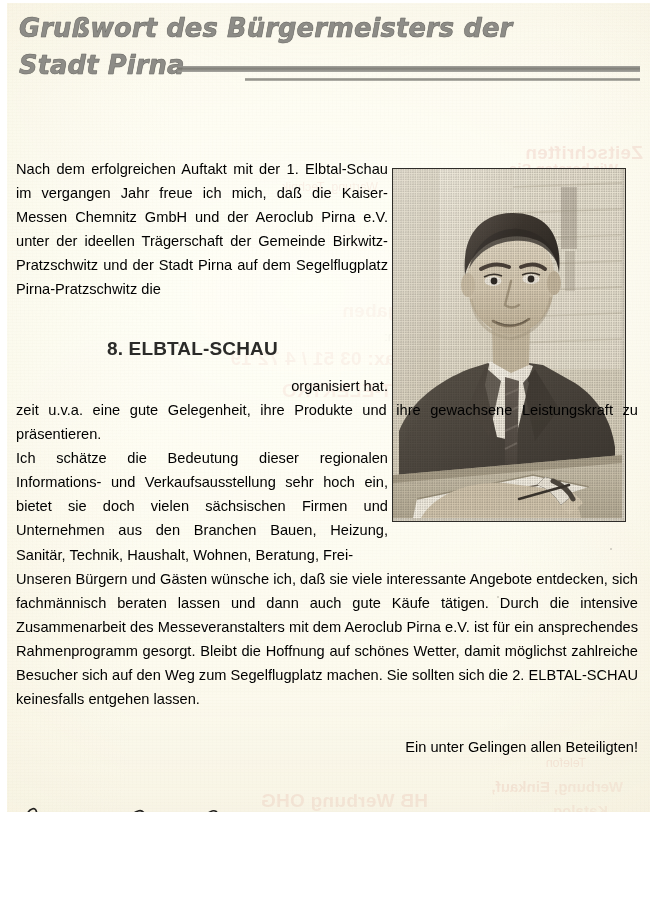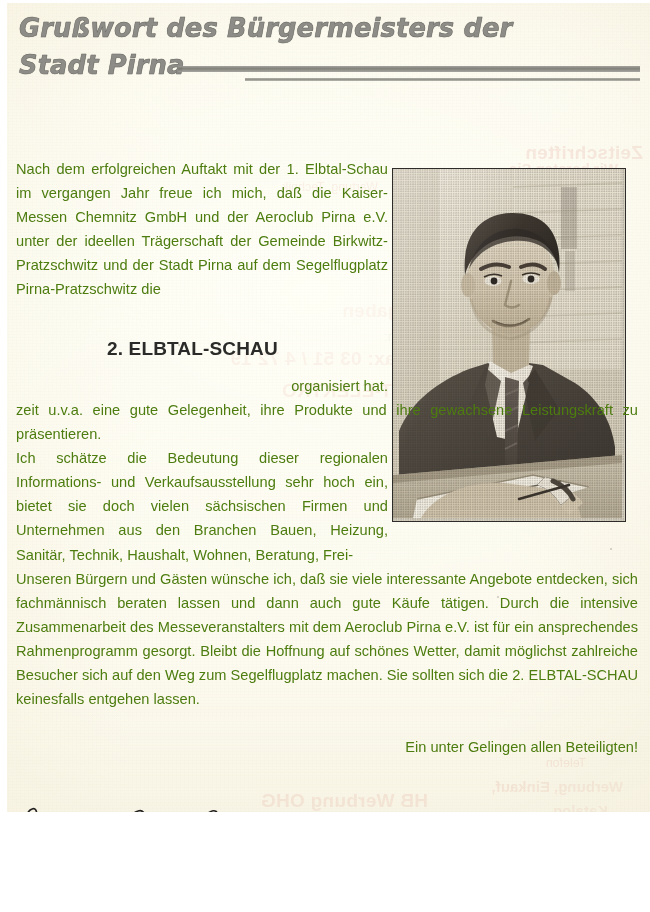--- a/index.html
+++ b/index.html
@@ -78,21 +78,21 @@
   }
   #rule-thin{
     position:absolute;left:245px;top:78px;width:395px;height:3px;
     background:linear-gradient(180deg,#a9a8a1 0%,#88877f 55%,#b3b2ab 100%);
     opacity:.9;
   }
 
   
   #body-text{
     position:absolute;left:16px;top:157px;width:622px;
-    font-size:14.6px;line-height:24.1px;color:#4d7c0f;
+    font-size:14.6px;line-height:24.1px;color:#000000;
     letter-spacing:.02px;
   }
   .p{margin:0;}
   .narrow{width:372px;text-align:justify;}
   .wide{width:622px;text-align:justify;}
   .noj{text-align:right;}
   .blank{height:24.1px;}
 
   #elbtal-heading{
     position:absolute;left:107px;top:338px;
@@ -294,21 +294,21 @@
     <div class="blank"></div>
     <div class="blank"></div>
     <p class="p narrow noj">organisiert hat.</p>
     <p class="p wide">zeit u.v.a. eine gute Gelegenheit, ihre Produkte und ihre gewachsene Leistungskraft zu präsentieren.</p>
     <p class="p narrow">Ich schätze die Bedeutung dieser regionalen Informations- und Verkaufsausstellung sehr hoch ein, bietet sie doch vielen sächsischen Firmen und Unternehmen aus den Branchen Bauen, Heizung, Sanitär, Technik, Haushalt, Wohnen, Beratung, Frei-</p>
     <p class="p wide">Unseren Bürgern und Gästen wünsche ich, daß sie viele interessante Angebote entdecken, sich fachmännisch beraten lassen und dann auch gute Käufe tätigen. Durch die intensive Zusammenarbeit des Messeveranstalters mit dem Aeroclub Pirna e.V. ist für ein ansprechendes Rahmenprogramm gesorgt. Bleibt die Hoffnung auf schönes Wetter, damit möglichst zahlreiche Besucher sich auf den Weg zum Segelflugplatz machen. Sie sollten sich die 2. ELBTAL-SCHAU keinesfalls entgehen lassen.</p>
     <div class="blank"></div>
     <p class="p wide noj">Ein unter Gelingen allen Beteiligten!</p>
   </div>
 
-  <div id="elbtal-heading">2. ELBTAL-SCHAU</div>
+  <div id="elbtal-heading">8. ELBTAL-SCHAU</div>
 
   <div id="signature">
     <svg width="300" height="70" viewBox="0 0 300 70" aria-hidden="true">
       <g fill="none" stroke="#232220" stroke-width="1.7" stroke-linecap="round" stroke-linejoin="round">
 
         <path d="M10 46 C8 30 12 16 18 14 C23 12 24 19 21 28 C18 38 14 50 14 58"></path>
         <path d="M13 36 C20 33 27 32 32 36 C36 39 33 45 29 46 C25 47 24 42 28 38"></path>
 
         <path d="M34 40 C38 34 45 34 46 40 C47 45 43 48 40 46 C37 44 39 38 45 37 C50 36 52 41 56 42"></path>
         <path d="M56 42 C58 36 63 33 66 36 C69 39 66 45 68 45 C72 45 74 40 78 39"></path>

